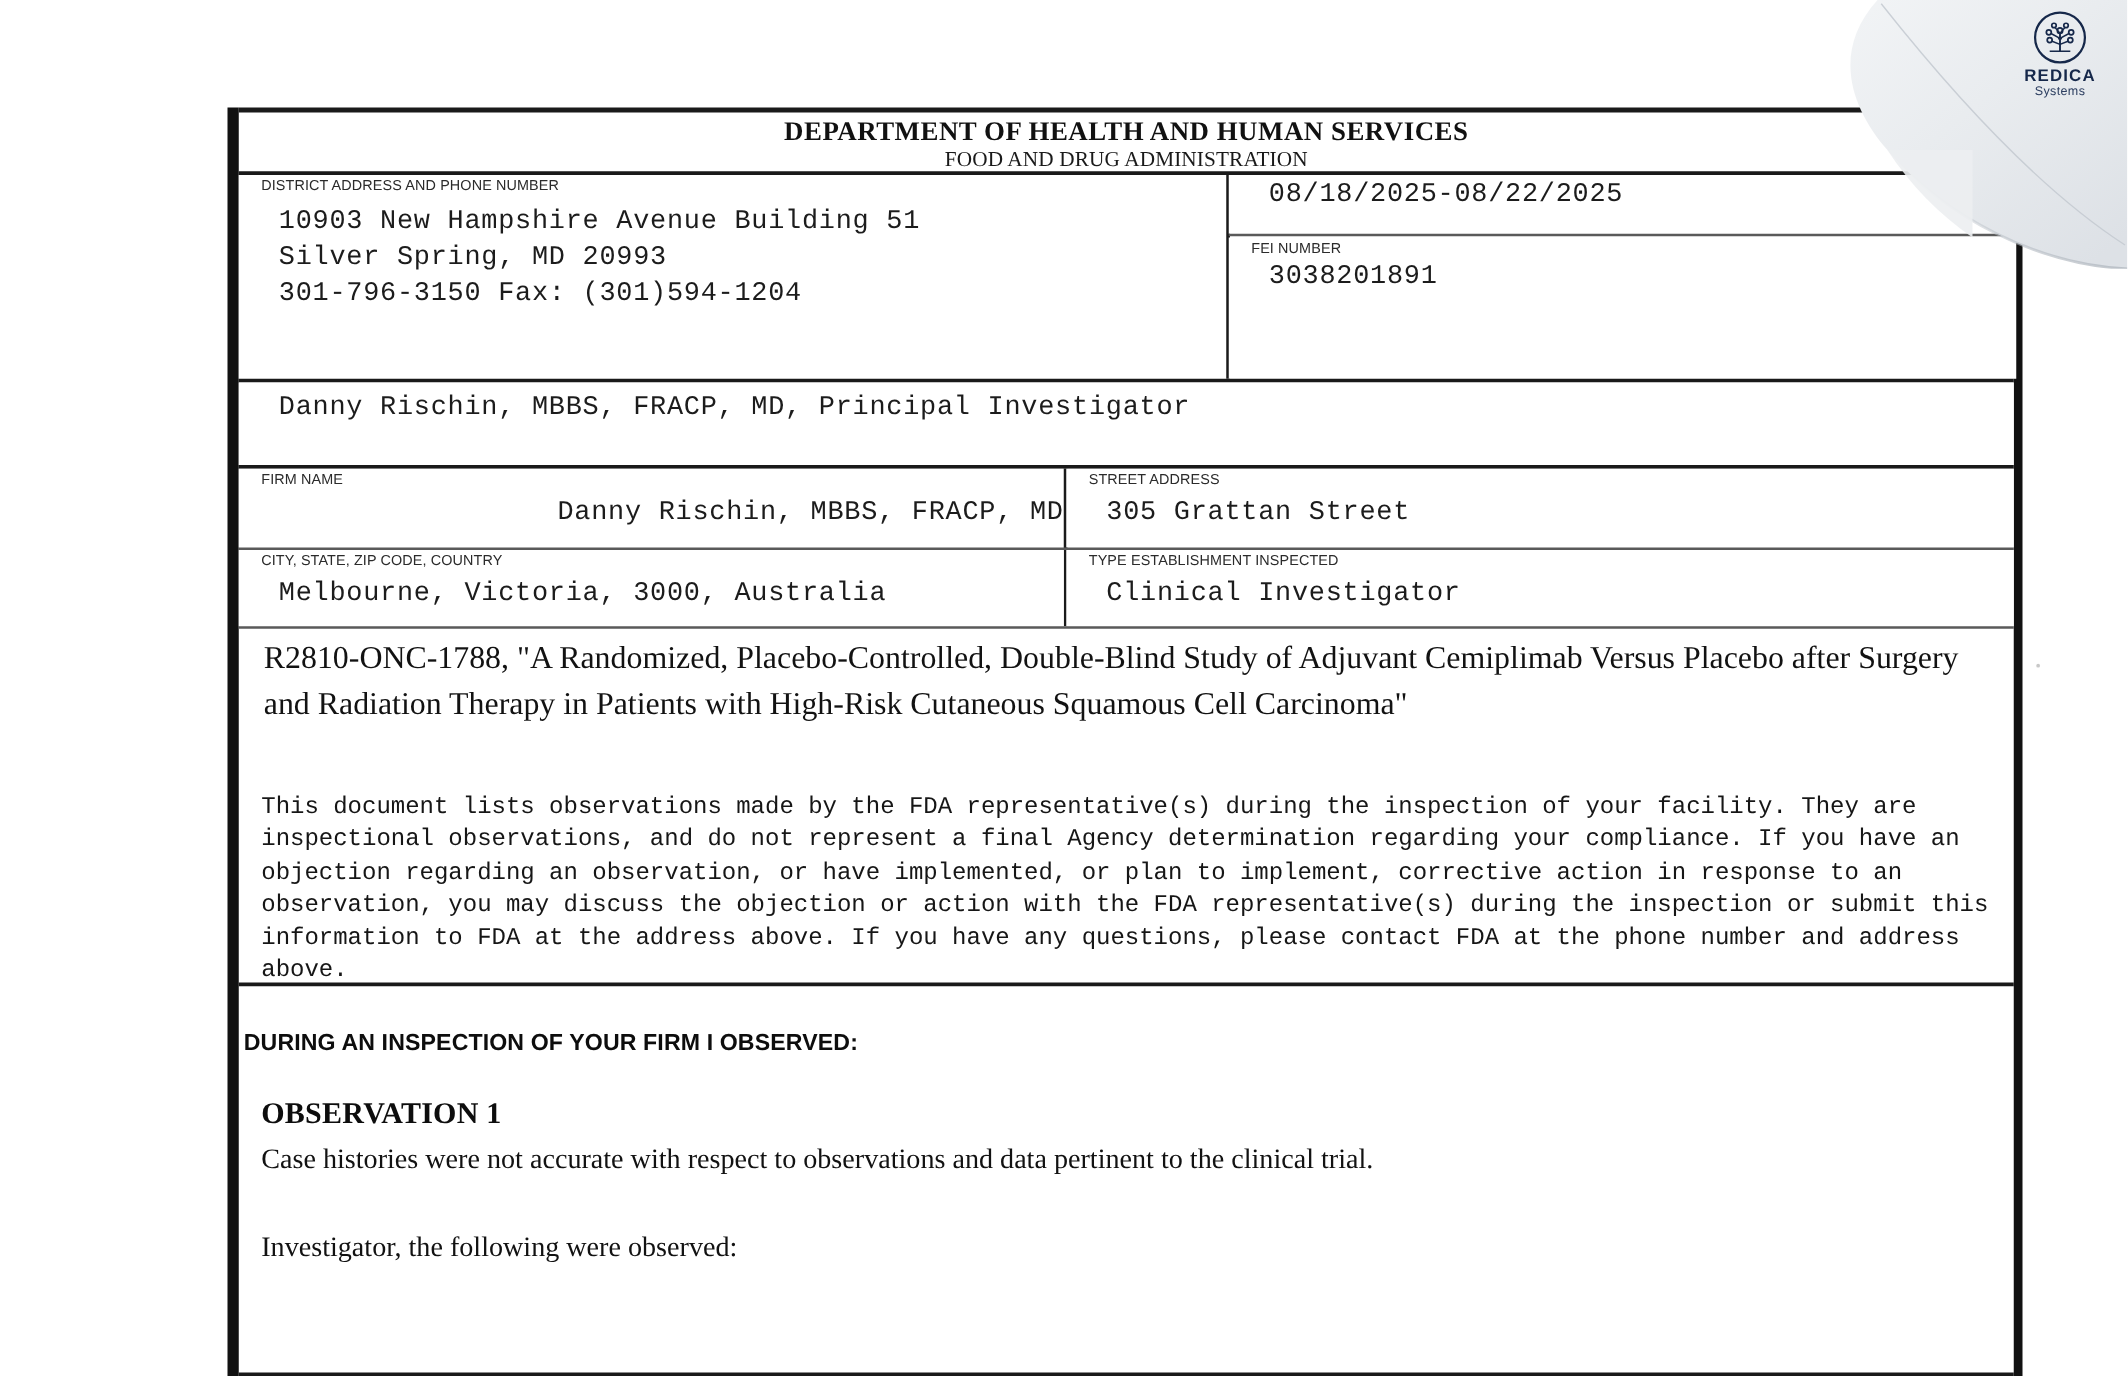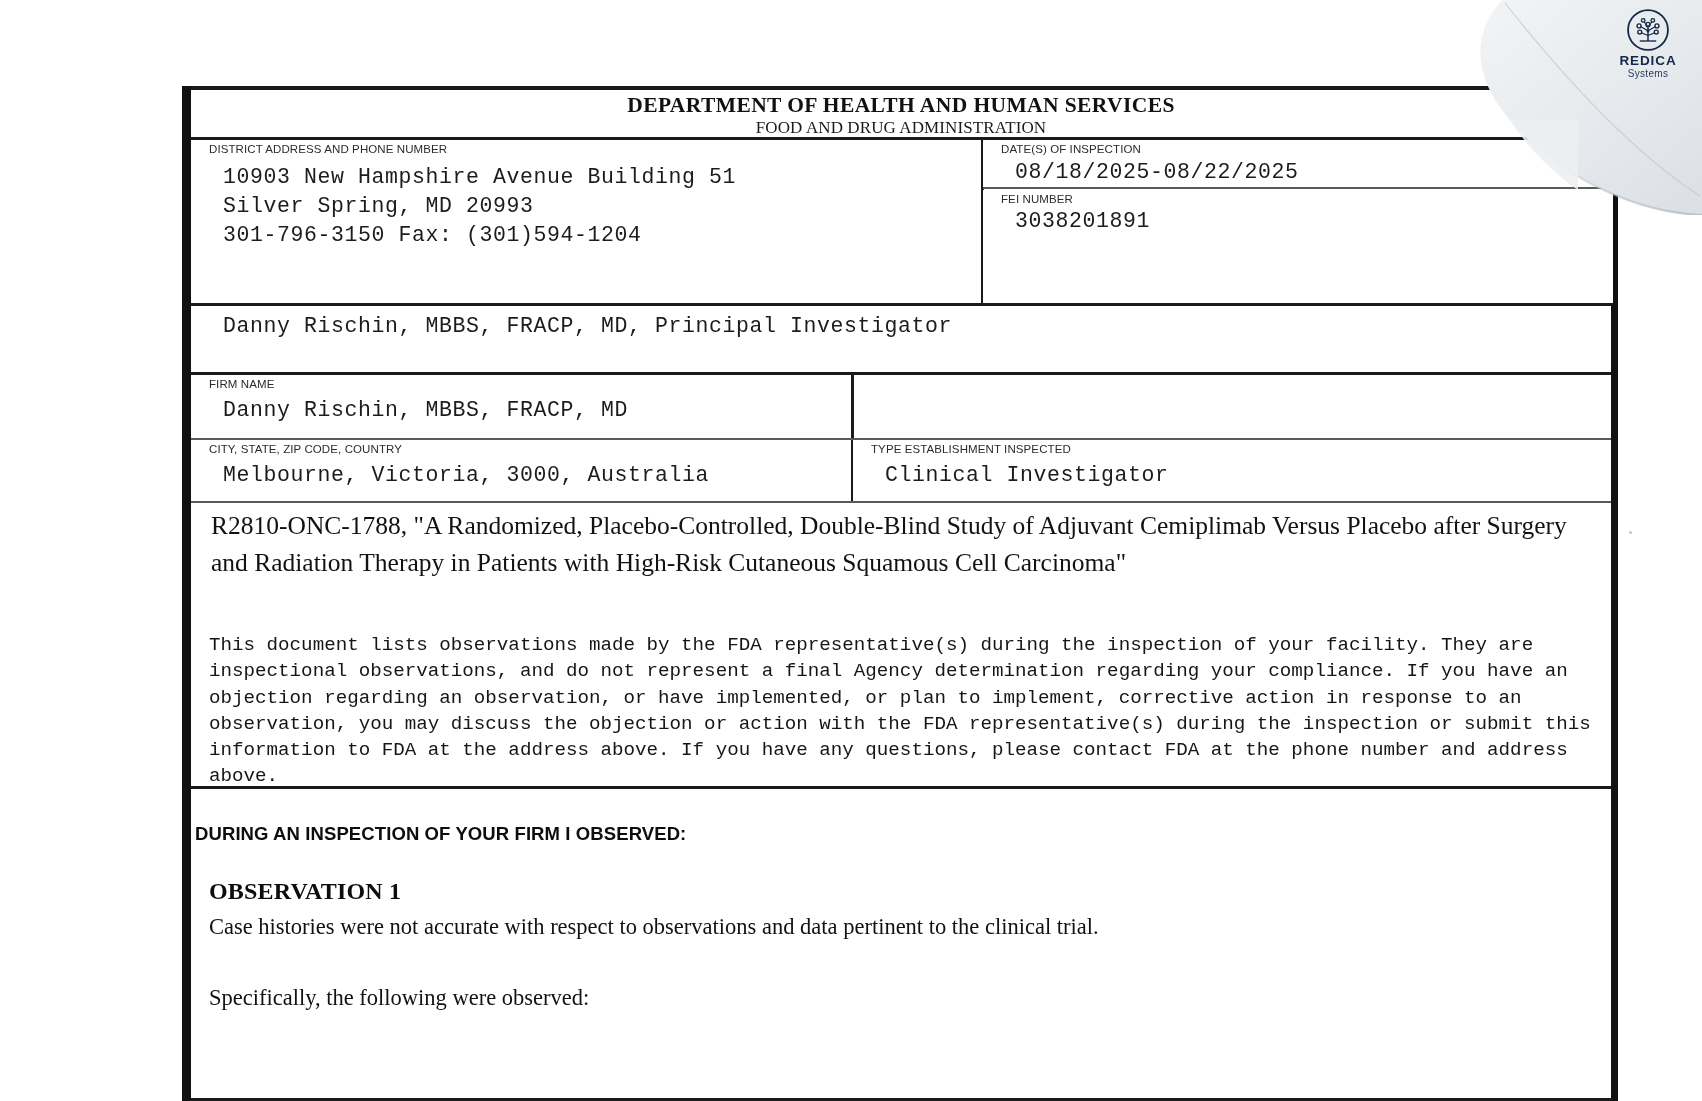--- a/index.html
+++ b/index.html
@@ -227,46 +227,49 @@
     <div class="cell" style="left:0; top:54px; width:790px; height:163px;">
       <div class="cap">DISTRICT ADDRESS AND PHONE NUMBER</div>
       <div class="val" style="padding-top:7px;">10903 New Hampshire Avenue Building 51</div>
       <div class="val">Silver Spring, MD 20993</div>
       <div class="val">301-796-3150 Fax: (301)594-1204</div>
     </div>
 
     <div class="vr dark" style="left:790px; top:54px; height:163px;"></div>
 
     <div class="cell" style="left:792px; top:54px; width:630px; height:47px;">
-      <div class="cap">DATE(S) OF INSPECTION</div>
       <div class="val" style="padding-top:2px;">08/18/2025-08/22/2025</div>
     </div>
 
     <div class="hr" style="left:792px; right:0; top:101px;"></div>
 
     <div class="cell" style="left:792px; top:104px; width:630px; height:113px;">
       <div class="cap">FEI NUMBER</div>
       <div class="val" style="padding-top:1px;">3038201891</div>
     </div>
 
     <div class="hr dark" style="left:0; right:0; top:217px;"></div>
 
     <div class="cell" style="left:0; top:220px; width:1420px; height:66px;">
       <div class="val" style="padding-top:6px;">Danny Rischin, MBBS, FRACP, MD, Principal Investigator</div>
     </div>
 
     <div class="hr dark" style="left:0; right:0; top:286px;"></div>
 
     <div class="cell" style="left:0; top:289px; width:660px; height:63px;">
       <div class="cap">FIRM NAME</div>
-      <div class="val" style="padding-top:5px;">Danny Rischin, MBBS, FRACP, MD</div>
+      <div class="val" style="padding-top:5px;text-align:right;">Danny Rischin, MBBS, FRACP, MD</div>
     </div>
 
     <div class="vr dark" style="left:660px; top:289px; height:126px;"></div>
 
+    <div class="cell" style="left:662px; top:289px; width:758px; height:63px;">
+      <div class="cap">STREET ADDRESS</div>
+      <div class="val" style="padding-top:5px;">305 Grattan Street</div>
+    </div>
 
     <div class="hr" style="left:0; right:0; top:352px;"></div>
 
     <div class="cell" style="left:0; top:354px; width:660px; height:61px;">
       <div class="cap">CITY, STATE, ZIP CODE, COUNTRY</div>
       <div class="val" style="padding-top:5px;">Melbourne, Victoria, 3000, Australia</div>
     </div>
 
     <div class="cell" style="left:662px; top:354px; width:758px; height:61px;">
       <div class="cap">TYPE ESTABLISHMENT INSPECTED</div>
@@ -280,21 +283,21 @@
     <div class="boiler" style="top:546px; left:0; right:0;">This document lists observations made by the FDA representative(s) during the inspection of your facility. They are inspectional observations, and do not represent a final Agency determination regarding your compliance. If you have an objection regarding an observation, or have implemented, or plan to implement, corrective action in response to an observation, you may discuss the objection or action with the FDA representative(s) during the inspection or submit this information to FDA at the address above. If you have any questions, please contact FDA at the phone number and address above.</div>
 
     <div class="hr dark" style="left:0; right:0; top:700px;"></div>
 
     <div class="obs-head" style="top:737px;">DURING AN INSPECTION OF YOUR FIRM I OBSERVED:</div>
 
     <div class="obs-num" style="top:792px;">OBSERVATION 1</div>
 
     <div class="obs-text" style="top:826px;">Case histories were not accurate with respect to observations and data pertinent to the clinical trial.</div>
 
-    <div class="obs-text" style="top:897px;">Specifically, the following were observed:</div>
+    <div class="obs-text" style="top:897px;">Investigator, the following were observed:</div>
 
     <div class="hr dark" style="left:0; right:0; top:1012px;"></div>
   </div>
 
   <div class="speck" style="left:1629px; top:531px; width:3px; height:3px;"></div>
 
   <div id="curl">
     <svg width="320" height="215" viewBox="0 0 320 215" xmlns="http://www.w3.org/2000/svg">
       <defs>
         <linearGradient id="curlGrad" x1="0" y1="0" x2="0.85" y2="1">

